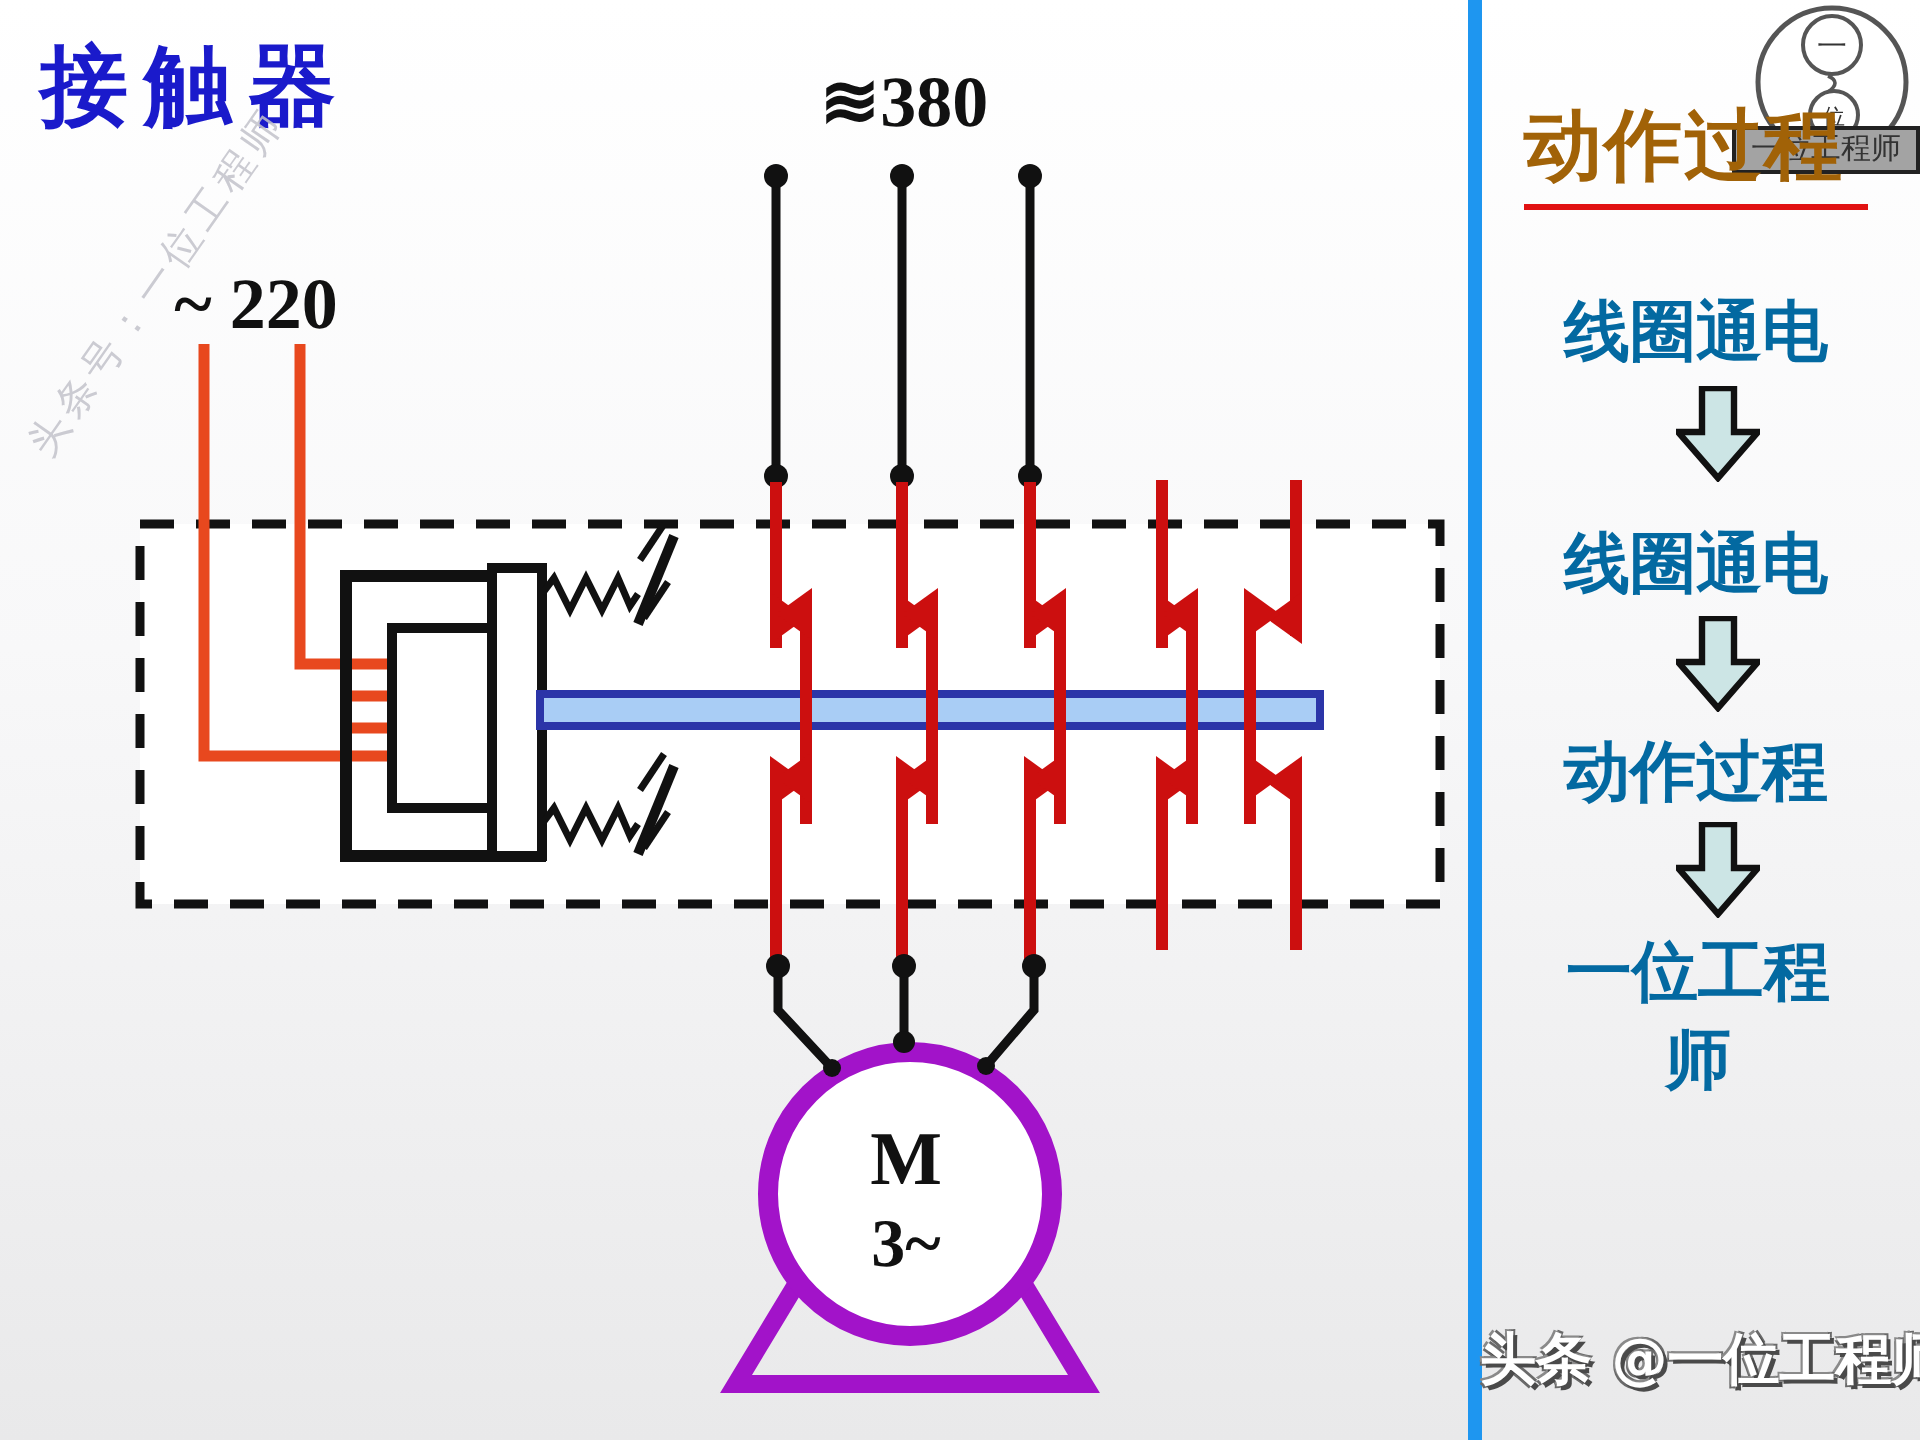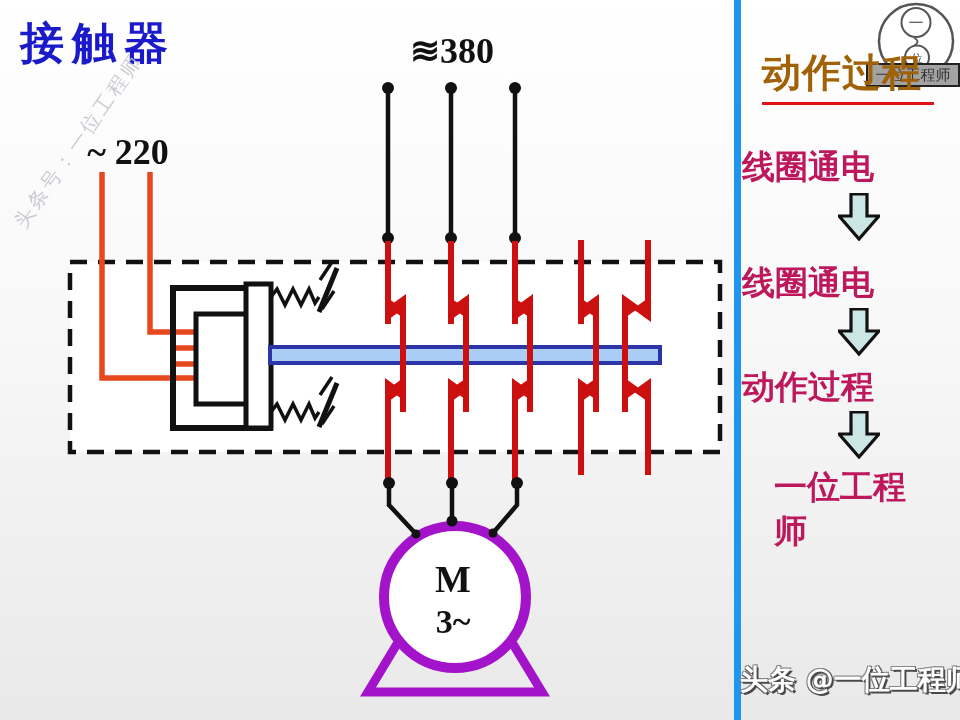--- a/index.html
+++ b/index.html
@@ -33,21 +33,21 @@
   #divider{left:734px;top:0;width:7px;height:720px;background:#1E96F0;z-index:5;}
 
   
   #proc-title{
     left:762px;top:46px;width:172px;z-index:6;
     font-size:39px;font-weight:bold;color:#a16207;letter-spacing:1px;
     border-bottom:3px solid #E11212;padding-bottom:2px;
     font-family:"DejaVu Sans","Liberation Sans",sans-serif;white-space:nowrap;
   }
   .proc-step{
-    left:742px;width:212px;text-align:left;color:#be185d;
+    left:742px;width:212px;text-align:center;color:#0369a1;
     font-size:33px;font-weight:bold;z-index:6;line-height:1.32;
     font-family:"Liberation Serif","DejaVu Serif",serif;
   }
   #step-1{top:146px;}
   #step-2{top:262px;}
   #step-3{top:366px;}
   #step-4{top:466px;left:774px;width:150px;}
   .down-arrow{left:838px;z-index:6;}
   #arrow-1{top:193px;}
   #arrow-2{top:308px;}

